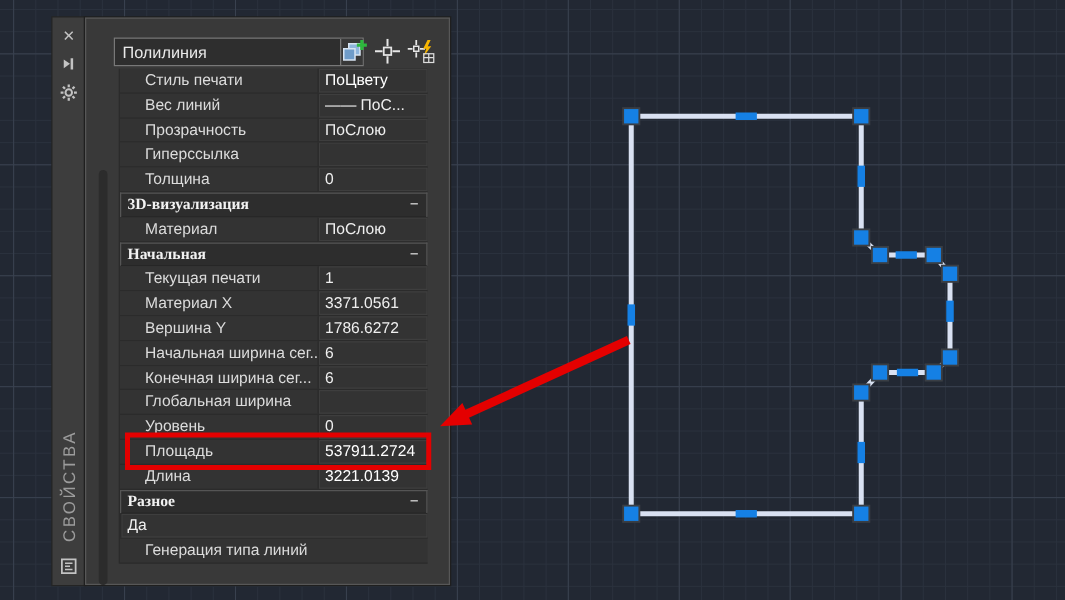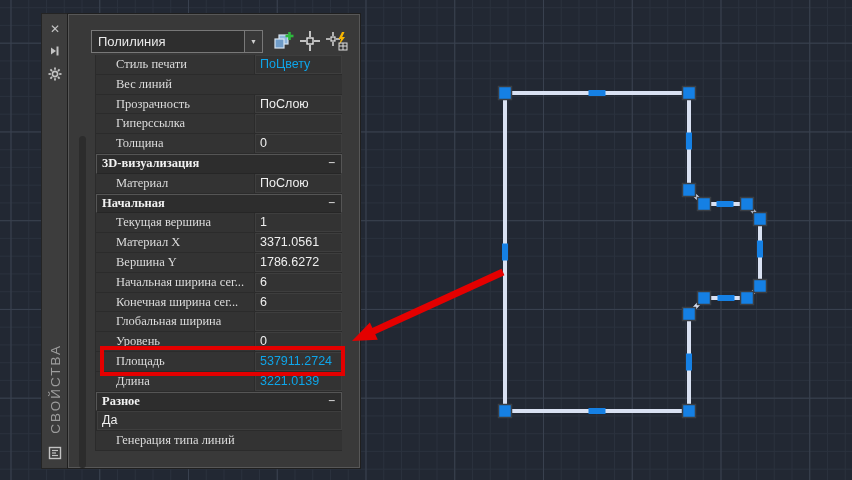--- a/index.html
+++ b/index.html
@@ -18,42 +18,42 @@
     box-shadow:0 0 0 1px #242424;display:flex;flex-direction:column;align-items:center;z-index:10;}
   .tb-icon{width:16px;height:16px;margin-top:7px;color:#c3c3c3;font-size:12px;line-height:16px;
     text-align:center;cursor:default;flex:0 0 auto;}
   .vtitle{writing-mode:vertical-rl;transform:rotate(180deg);margin-top:auto;margin-bottom:6px;
     color:#9c9c9c;font-size:13.5px;letter-spacing:2px;}
   .tb-bottom{margin:6px 0 6px 0;}
   
   .palette{position:absolute;left:68px;top:14px;width:292px;height:454px;background:#393939;
     border:1px solid #575757;box-sizing:border-box;box-shadow:0 0 0 1px #1f1f1f;z-index:10;}
   .toprow{position:absolute;left:0;top:0;width:100%;height:44px;}
-  .combo{position:absolute;left:22px;top:15px;width:172px;height:23px;background:#2e2e2e;
+  .combo{position:absolute;left:22px;top:15px;width:200px;height:23px;background:#2e2e2e;
     border:1px solid #787878;box-sizing:border-box;display:flex;align-items:center;color:#e9e9e9;
     font-size:13px;}
   .combo-text{flex:1;padding-left:6px;white-space:nowrap;overflow:hidden;}
   .combo-btn{width:17px;height:100%;border-left:1px solid #787878;display:flex;align-items:center;
     justify-content:center;font-size:7px;color:#cfcfcf;background:#383838;}
   .tool-btn{position:absolute;top:14px;width:24px;height:24px;display:flex;align-items:center;
     justify-content:center;}
   
   .scroll-thumb{position:absolute;left:10px;top:121px;width:7px;height:332px;background:#2c2c2c;
     border-radius:4px;}
   
   .rows{position:absolute;left:26px;top:40px;width:247px;border-left:1px solid #2b2b2b;
     box-sizing:border-box;}
   .prop-row{display:flex;height:19.8px;box-sizing:border-box;background:#333333;
     border-bottom:1px solid #2b2b2b;font-size:12.5px;color:#dcdcdc;}
   .prop-label{width:158px;box-sizing:border-box;padding-left:20px;line-height:19px;
-    white-space:nowrap;overflow:hidden;font-family:Liberation Serif, serif;}
+    white-space:nowrap;overflow:hidden;}
   .prop-value{flex:1;box-sizing:border-box;border-left:1px solid #2b2b2b;padding-left:5px;
     line-height:19px;color:#efefef;white-space:nowrap;overflow:hidden;background:#333333;
     box-shadow:inset 0 0 0 1px #3e3e3e;}
-  .prop-value.dim{color:#0ea5e9;}
+  .prop-value.dim{color:#ffffff;}
   .prop-header{display:flex;height:19.8px;box-sizing:border-box;background:#2d2d2d;
     border:1px solid #555555;border-bottom-color:#262626;align-items:center;font-size:12.5px;
     font-weight:bold;color:#f2f2f2;padding:0 6px 0 5px;font-family:Liberation Serif, serif;}
   .prop-header .collapse{margin-left:auto;font-weight:bold;color:#e8e8e8;}
   
   .overlay{position:absolute;left:0;top:0;width:852px;height:480px;z-index:30;pointer-events:none;}
 </style>
 </head>
 <body>
 
@@ -139,20 +139,21 @@
       </div>
     </div>
     <div class="scroll-thumb"></div>
     <div class="rows" id="rows">
         <div class="prop-row">
           <div class="prop-label">Стиль печати</div>
           <div class="prop-value dim">ПоЦвету</div>
         </div>
         <div class="prop-row">
           <div class="prop-label">Вес линий</div>
+          <div class="prop-value">—— ПоС...</div>
         </div>
         <div class="prop-row">
           <div class="prop-label">Прозрачность</div>
           <div class="prop-value">ПоСлою</div>
         </div>
         <div class="prop-row">
           <div class="prop-label">Гиперссылка</div>
           <div class="prop-value"></div>
         </div>
         <div class="prop-row">
@@ -165,21 +166,21 @@
         </div>
         <div class="prop-row">
           <div class="prop-label">Материал</div>
           <div class="prop-value">ПоСлою</div>
         </div>
         <div class="prop-header">
           <span>Начальная</span>
           <span class="collapse">−</span>
         </div>
         <div class="prop-row">
-          <div class="prop-label">Текущая вершина</div>
+          <div class="prop-label">Текущая печати</div>
           <div class="prop-value">1</div>
         </div>
         <div class="prop-row">
           <div class="prop-label">Материал X</div>
           <div class="prop-value">3371.0561</div>
         </div>
         <div class="prop-row">
           <div class="prop-label">Вершина Y</div>
           <div class="prop-value">1786.6272</div>
         </div>

